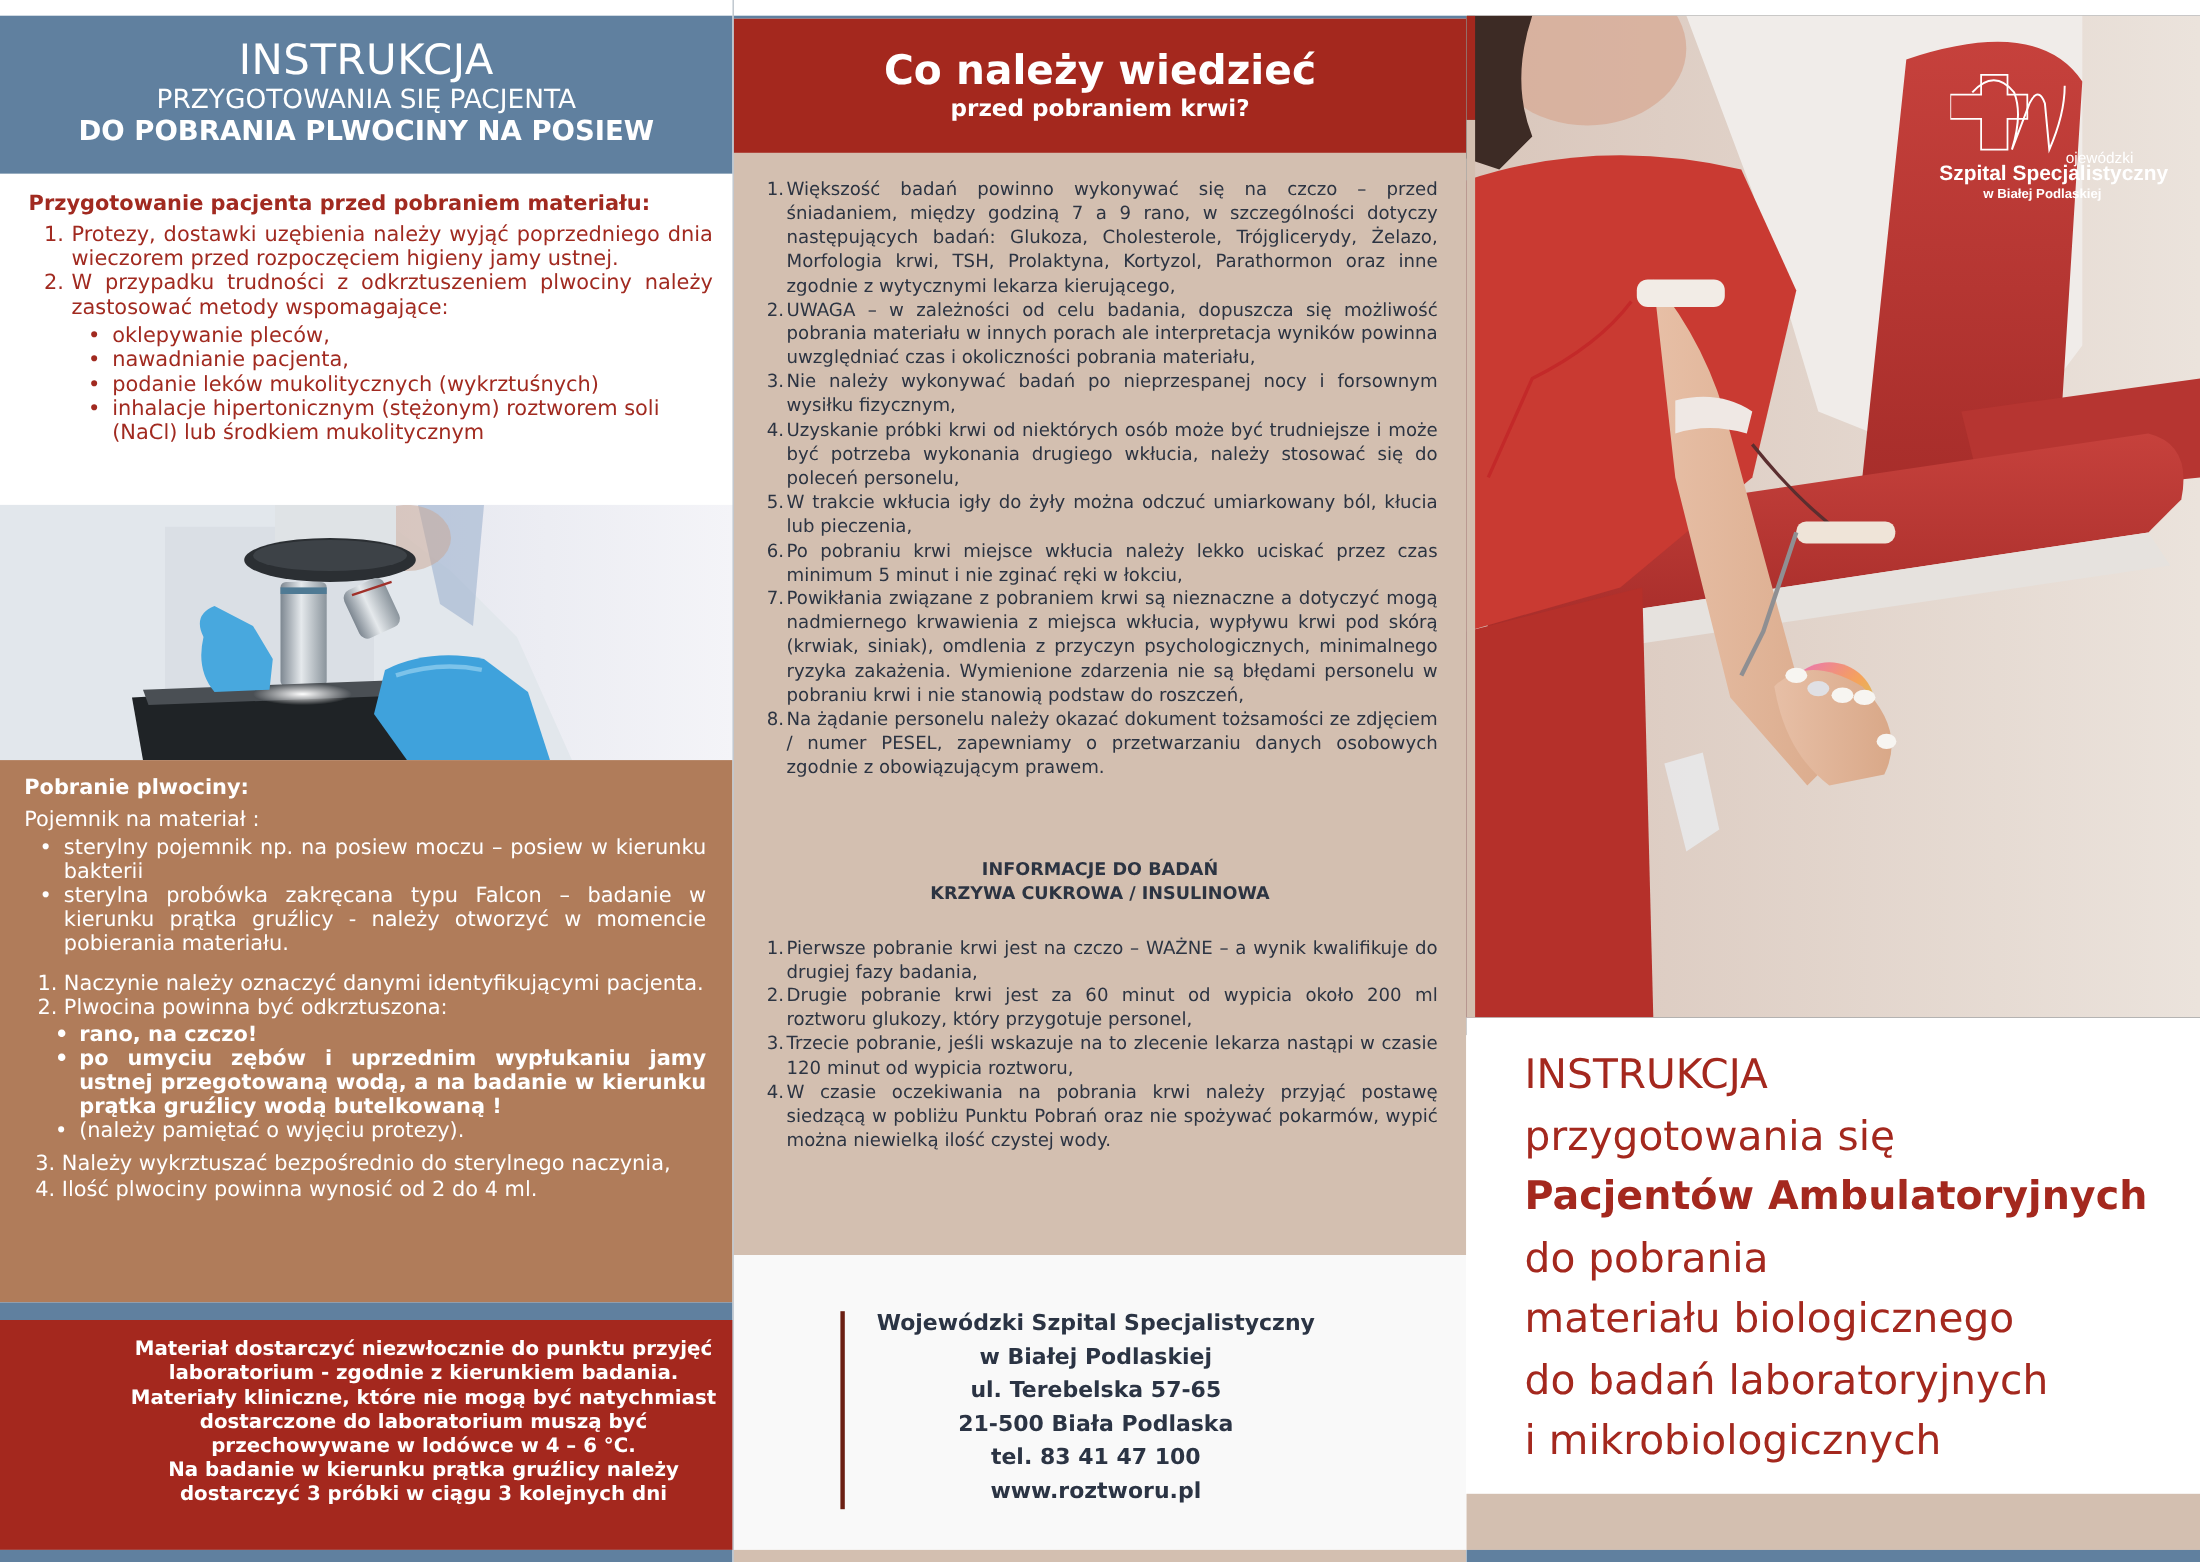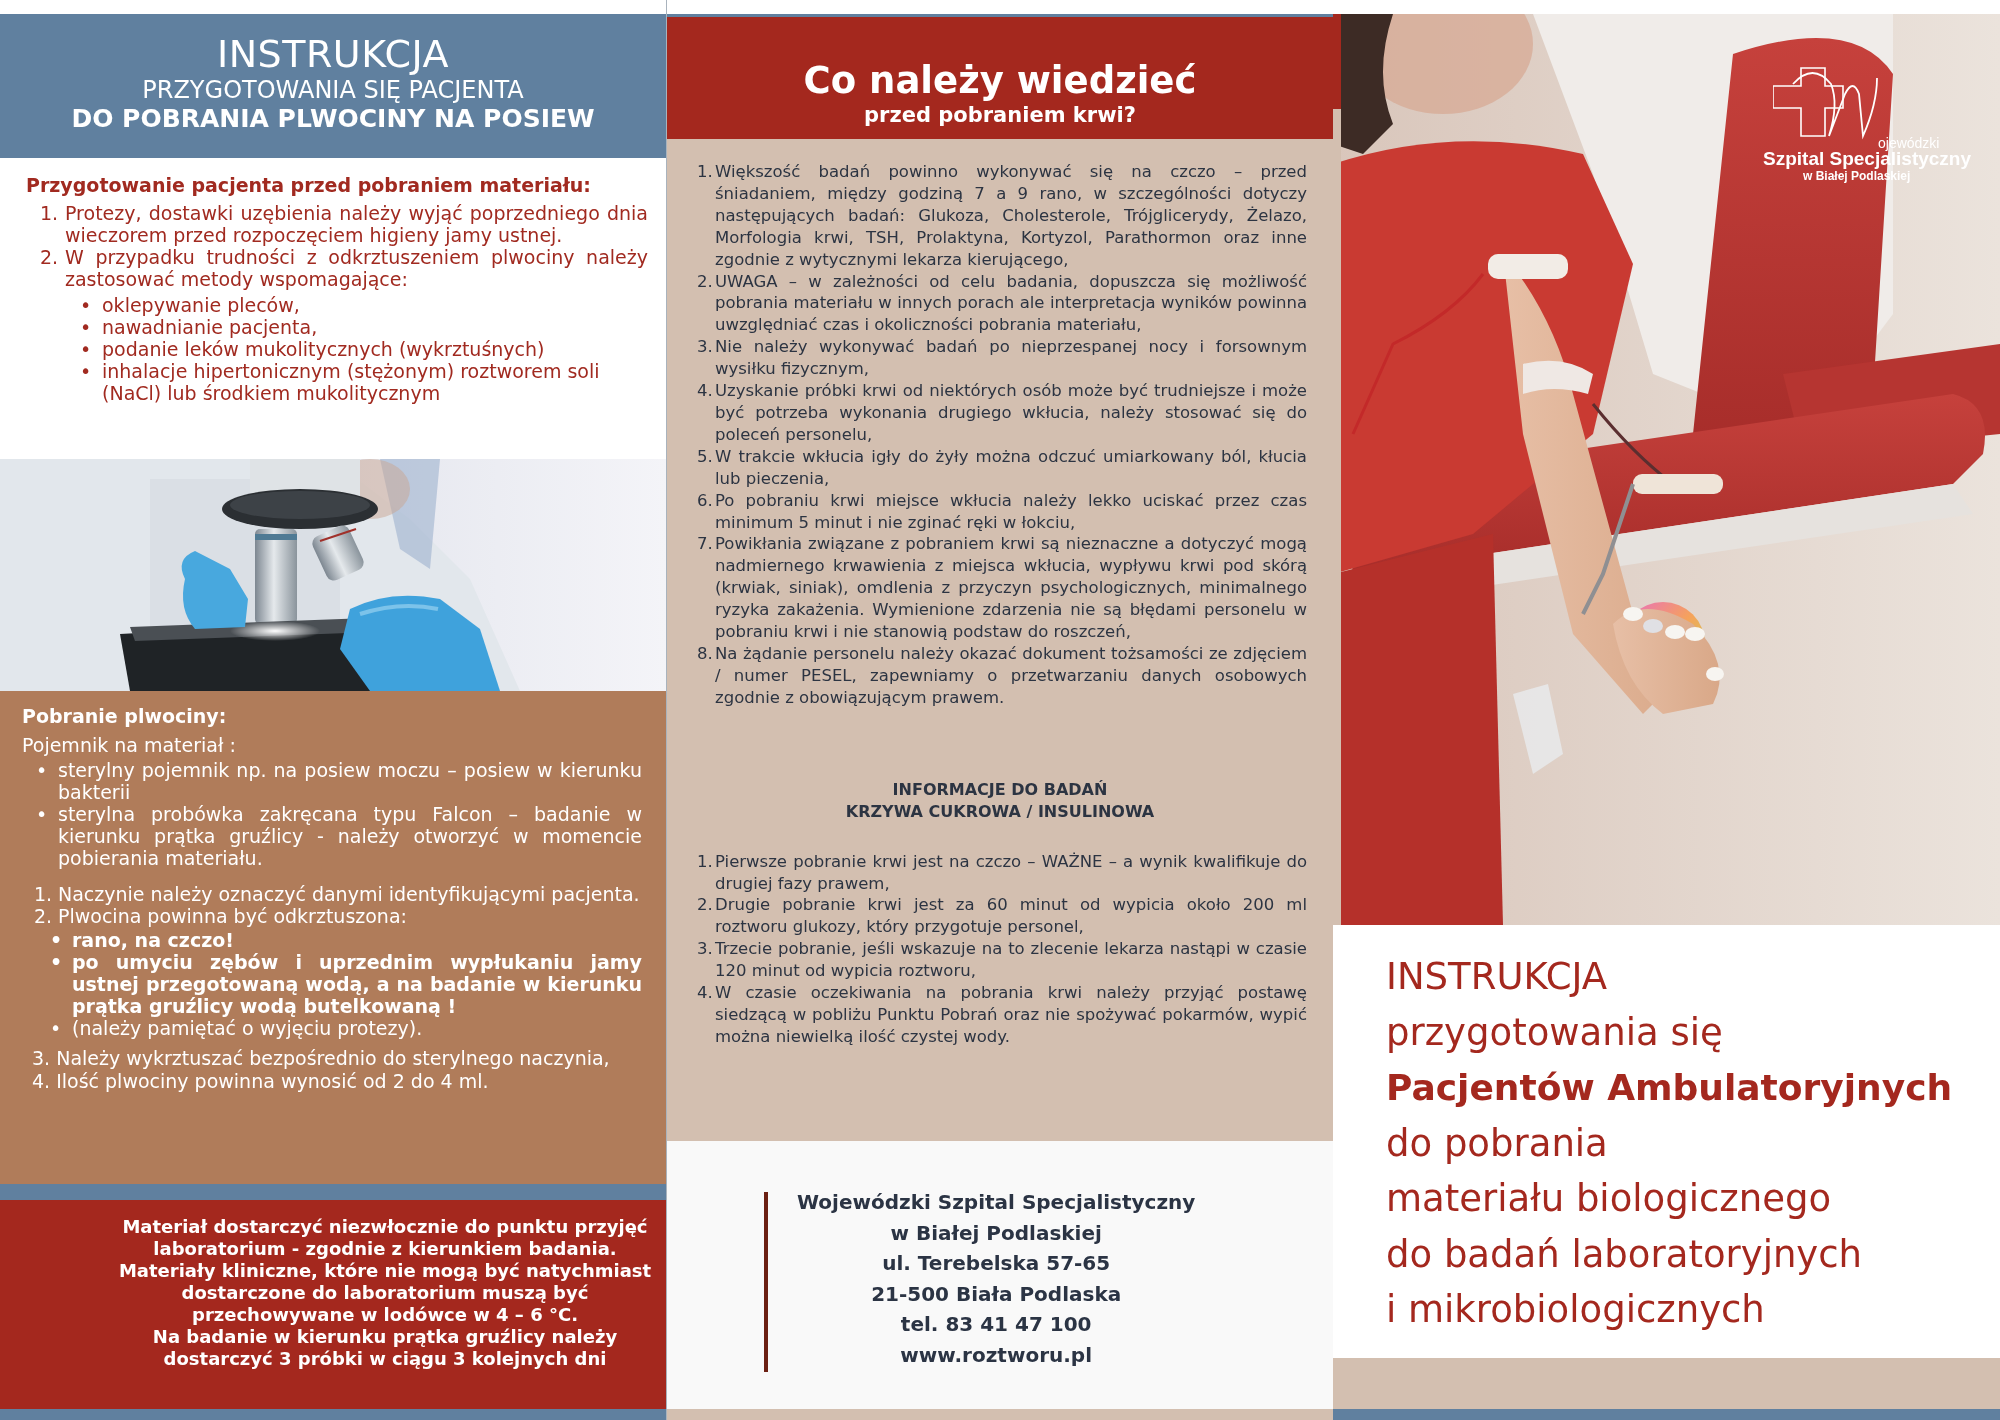--- a/index.html
+++ b/index.html
@@ -46,21 +46,21 @@
 
   .c1-strip { position: absolute; left: 0; top: 1170px; width: 666px; height: 16px; background: #60809f; }
   .c1-notice { position: absolute; left: 0; top: 1186px; width: 770px; height: 209px; background: #a4281e; color: #fff;
     text-align: center; font-weight: bold; font-size: 18px; line-height: 22px; padding-top: 16px; }
   .c1-notice div { white-space: nowrap; }
   .c1-bottom { position: absolute; left: 0; top: 1395px; width: 666px; height: 25px; background: #60809f; }
 
   
   .c2-topstrip { position: absolute; left: 0; top: 0; width: 666px; height: 3px; background: #60809f; }
   .c2-header { position: absolute; left: 0; top: 3px; width: 666px; height: 122px; background: #a4281e; color: #fff; text-align: center; }
-  .c2-header .t1 { font-size: 37px; font-weight: bold; margin-top: 43px; line-height: 42px; }
+  .c2-header .t1 { font-size: 37px; font-weight: bold; margin-top: 26px; line-height: 42px; }
   .c2-header .t2 { font-size: 21px; font-weight: bold; line-height: 26px; }
 
   .c2-body { position: absolute; left: 0; top: 125px; width: 666px; height: 1002px; background: #d3bfb0; color: #2c3442; }
   .c2-body ol { list-style: none; margin: 22px 26px 0 30px; font-size: 16.5px; line-height: 21.9px; }
   .c2-body ol li { display: flex; text-align: justify; }
   .c2-body ol li .num { width: 18px; flex-shrink: 0; }
   .c2-body .info-title { text-align: center; font-size: 16px; font-weight: bold; line-height: 22px; margin-top: 70px; }
   .c2-body ol.second { margin-top: 28px; }
 
   .c2-contact { position: absolute; left: 0; top: 1127px; width: 666px; height: 268px; background: #f9f9f9; }
@@ -238,21 +238,21 @@
         </li>
     </ol>
 
     <div class="info-title">
       <div>INFORMACJE DO BADAŃ</div>
       <div>KRZYWA CUKROWA / INSULINOWA</div>
     </div>
     <ol class="second">
       <li>
           <span class="num">1.</span>
-          <span>Pierwsze pobranie krwi jest na czczo – WAŻNE – a wynik kwalifikuje do drugiej fazy prawem,</span>
+          <span>Pierwsze pobranie krwi jest na czczo – WAŻNE – a wynik kwalifikuje do drugiej fazy badania,</span>
         </li>
       <li>
           <span class="num">2.</span>
           <span>Drugie pobranie krwi jest za 60 minut od wypicia około 200 ml roztworu glukozy, który przygotuje personel,</span>
         </li>
       <li>
           <span class="num">3.</span>
           <span>Trzecie pobranie, jeśli wskazuje na to zlecenie lekarza nastąpi w czasie 120 minut od wypicia roztworu,</span>
         </li>
       <li>

